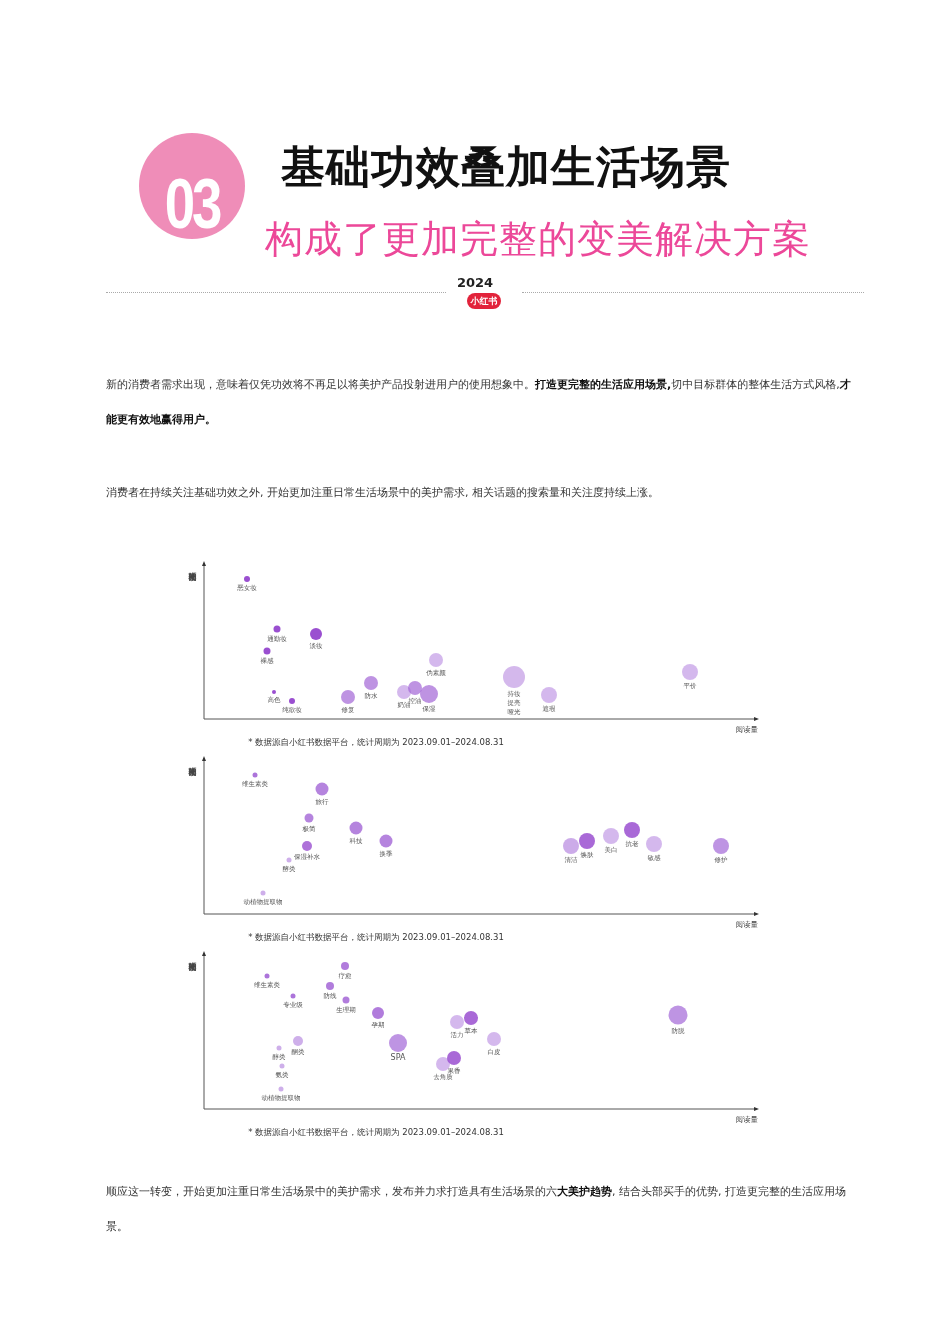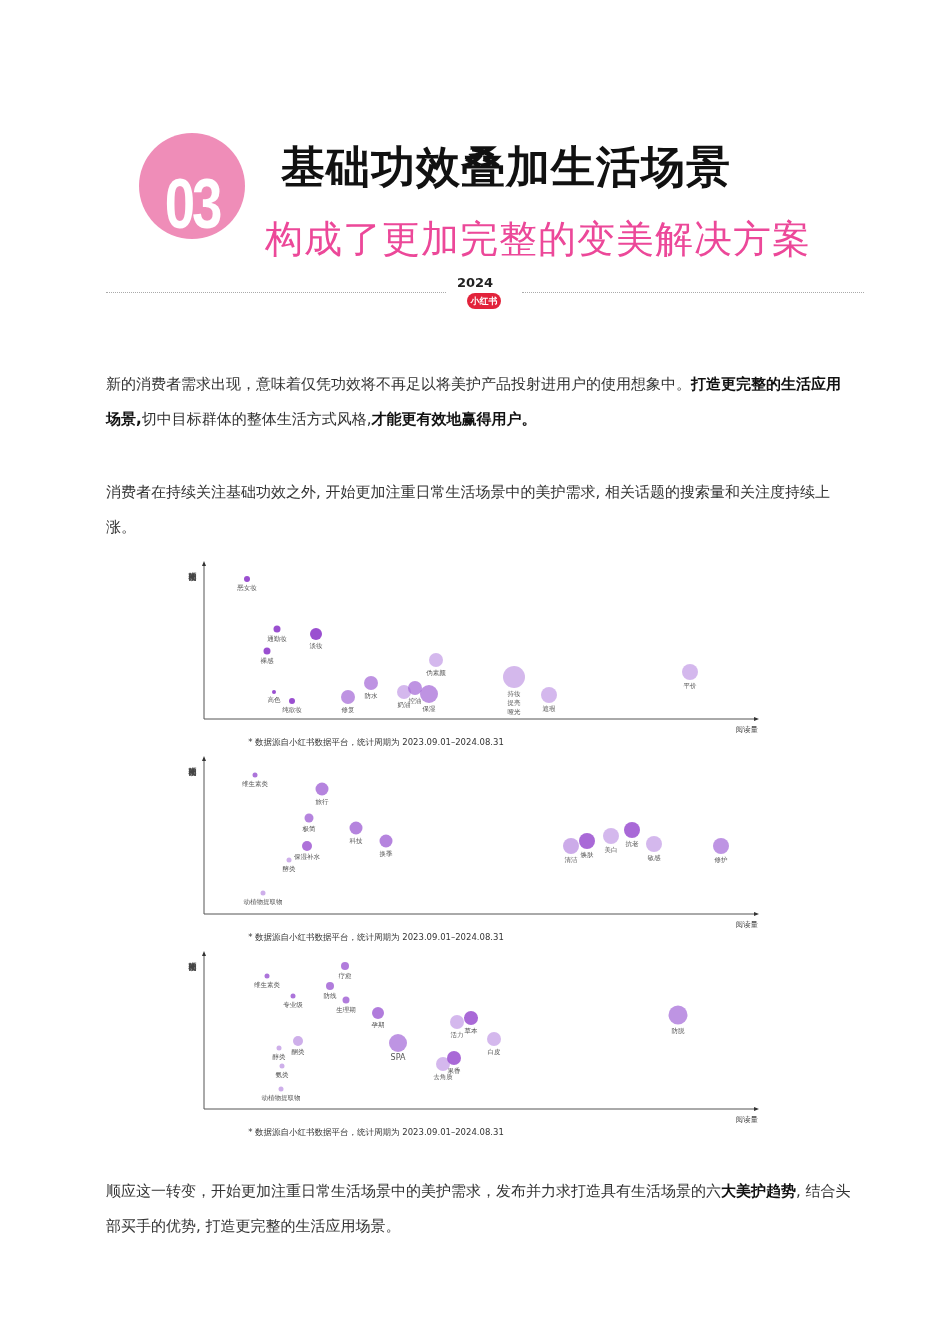--- a/index.html
+++ b/index.html
@@ -8,21 +8,21 @@
   .badge { position: absolute; left: 139px; top: 133px; width: 106px; height: 106px;
            border-radius: 50%; background: #ef8db8; display: flex; align-items: flex-end; justify-content: center; }
   .badge span { color: #fff; font-family: "Liberation Sans", sans-serif; font-weight: bold;
                 font-size: 70px; letter-spacing: -4px; transform: scaleX(0.78); display: inline-block; line-height: 1; }
   .title1 { position: absolute; left: 281px; top: 138px; font-size: 44px; font-weight: bold; color: #111; letter-spacing: 1px; white-space: nowrap; }
   .title2 { position: absolute; left: 265px; top: 214px; font-size: 38px; color: #ec4899; letter-spacing: 1px; white-space: nowrap; }
   .year { position: absolute; left: 0; width: 950px; top: 275px; text-align: center; font-size: 13px; font-weight: bold; color: #222; }
   .brand { position: absolute; left: 467px; top: 293px; width: 34px; height: 16px; border-radius: 8px; background: #e2233b;
            color: #fff; font-size: 9px; font-weight: bold; text-align: center; line-height: 16px; }
   .dots { position: absolute; top: 292px; height: 0; border-top: 1px dotted #aaa; }
-  .para { position: absolute; left: 106px; width: 745px; font-size: 15px; line-height: 35px; color: #333; }
+  .para { position: absolute; left: 106px; width: 745px; font-size: 11px; line-height: 35px; color: #333; }
   .para b { color: #111; }
   .chart { position: absolute; left: 180px; width: 600px; }
   .chart svg { display: block; }
   .src { position: absolute; left: 0; width: 752px; text-align: center; font-size: 8.5px; color: #333; }
 </style>
 </head>
 <body>
 
 <div class="badge">
   <span>03</span>

